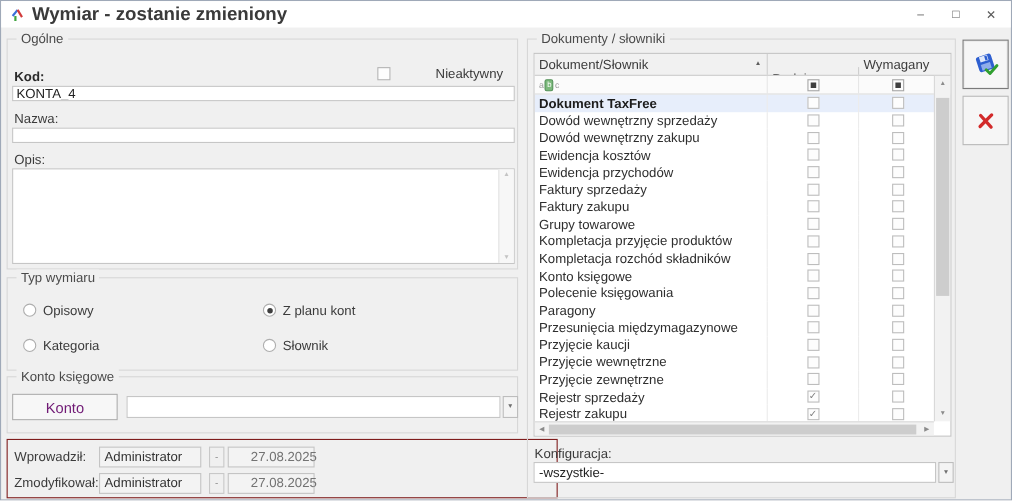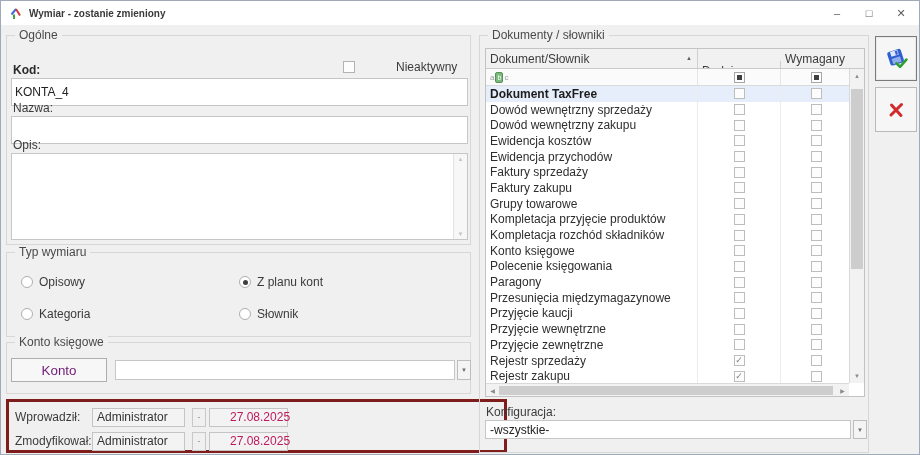--- a/index.html
+++ b/index.html
@@ -3,32 +3,32 @@
 <meta charset="utf-8">
 <style>
   * { box-sizing: border-box; margin: 0; padding: 0; }
   html,body { width:920px; height:455px; }
   body { font-family: "Liberation Sans", sans-serif; font-size: 12px; color:#3b3b3b; background:#fff; }
 
   .window { position:relative; width:920px; height:455px; background:#f0f0f0; border:1px solid #9fa9b8; overflow:hidden; }
 
   
   .titlebar { position:absolute; left:0; top:0; right:0; height:24px; background:#fff; display:flex; align-items:center; padding-left:7px; }
-  .title-text { font-weight:700; color:#3a3a3a; margin-left:6px; font-size:10px; }
+  .title-text { font-weight:700; color:#3a3a3a; margin-left:6px; font-size:17px; }
   .win-controls { position:absolute; right:2px; top:0; height:24px; display:flex; }
   .win-btn { width:32px; height:24px; display:flex; align-items:center; justify-content:center; color:#5d5d5d; font-size:11px; }
 
   
   .gbox { position:absolute; border:1px solid #d7d7d7; }
   .glabel { position:absolute; top:-8px; left:8px; background:#f0f0f0; padding:0 4px; color:#4a4a4a; white-space:nowrap; }
 
   .lbl { color:#3b3b3b; position:absolute; white-space:nowrap; }
   .blbl { font-weight:700; color:#2b2b2b; }
 
-  .tinput { position:absolute; background:#fff; border:1px solid #c6c6c6; font:12px "Liberation Sans", sans-serif; color:#222; padding:0 3px; height:28px; }
+  .tinput { position:absolute; background:#fff; border:1px solid #c6c6c6; font:12px "Liberation Sans", sans-serif; color:#222; padding:0 3px; height:14px; }
 
   
   .cb { display:inline-block; width:12px; height:12px; border:1px solid #b3b3b3; background:#fdfdfd; }
   .chk-row { position:absolute; display:flex; align-items:center; gap:5px; }
   .rd { display:inline-block; width:12px; height:12px; border:1px solid #aeaeae; border-radius:50%; background:#fff; position:relative; }
   .rd.sel::after { content:""; position:absolute; left:2.5px; top:2.5px; width:5px; height:5px; border-radius:50%; background:#3e3e3e; }
   .radio-grid { position:absolute; left:14px; top:22px; right:10px; display:grid; grid-template-columns:218px 1fr; row-gap:18px; }
   .radio-opt { display:flex; align-items:center; gap:6px; }
 
   
@@ -36,26 +36,26 @@
   .farea .vtrack { position:absolute; right:0; top:0; bottom:0; width:14px; background:#f7f7f7; border-left:1px solid #e3e3e3; }
   .farea .vtrack span { position:absolute; left:0; width:13px; text-align:center; font-size:6px; color:#c4c4c4; }
   .farea .vtrack .up { top:2px; } .farea .vtrack .dn { bottom:2px; }
 
   
   .pbtn { position:absolute; background:#f7f7f7; border:1px solid #adadad; display:flex; align-items:center; justify-content:center; color:#701a75; }
   .combo { position:absolute; background:#fff; border:1px solid #c6c6c6; padding:0 4px; display:flex; align-items:center; color:#222; }
   .dd-btn { position:absolute; width:14px; background:#f4f4f4; border:1px solid #bdbdbd; display:flex; align-items:center; justify-content:center; font-size:6px; color:#6f6f6f; }
 
   
-  .audit-panel { position:absolute; left:5px; top:398px; width:501px; height:54px; border:3px solid #7f1d1d; }
+  .audit-panel { position:absolute; left:5px; top:398px; width:501px; height:54px; border:1px solid #7f1d1d; }
   .audit-row { position:absolute; left:0; right:0; height:19px; }
   .audit-row .alabel { position:absolute; left:6px; top:2px; }
   .audit-row .ubox { position:absolute; left:83px; top:0; width:93px; height:19px; background:#f3f3f3; border:1px solid #c4c4c4; padding:1px 4px; color:#333; }
   .audit-row .sepbox { position:absolute; left:183px; top:0; width:14px; height:19px; background:#f0f0f0; border:1px solid #c8c8c8; font-size:9px; color:#8a8a8a; text-align:center; line-height:17px; }
-  .audit-row .dbox { position:absolute; left:200px; top:0; width:79px; height:19px; background:#f3f3f3; border:1px solid #c4c4c4; padding:1px 20px; text-align:right; color:#be185d; }
+  .audit-row .dbox { position:absolute; left:200px; top:0; width:79px; height:19px; background:#f3f3f3; border:1px solid #c4c4c4; padding:1px 20px; text-align:right; color:#737373; }
 
   
   .grid { position:absolute; left:5px; top:12px; width:380px; height:349px; background:#fff; border:1px solid #c3c3c3; overflow:hidden; }
   .ghead { display:flex; height:20px; background:#f1f1f1; border-bottom:1px solid #c9c9c9; }
   .hcell { border-right:1px solid #cfcfcf; padding:3px 4px 0 4px; color:#3c3c3c; position:relative; white-space:nowrap; overflow:hidden; }
   .hc-name { width:212px; } .hc-add { width:83px;margin-top:12px; } .hc-req { width:70px; border-right:none; }
   .sort-arrow { position:absolute; right:5px; top:6px; font-size:6px; color:#5e5e5e; }
   .gfilter { display:flex; height:17px; background:#fbfbfb; border-bottom:1px solid #dadada; align-items:center; }
   .fc-name { width:212px; padding-left:4px; border-right:1px solid #e6e6e6; height:100%; display:flex; align-items:center; }
   .fc-sq { width:83px; height:100%; border-right:1px solid #e6e6e6; display:flex; align-items:center; justify-content:center; }

